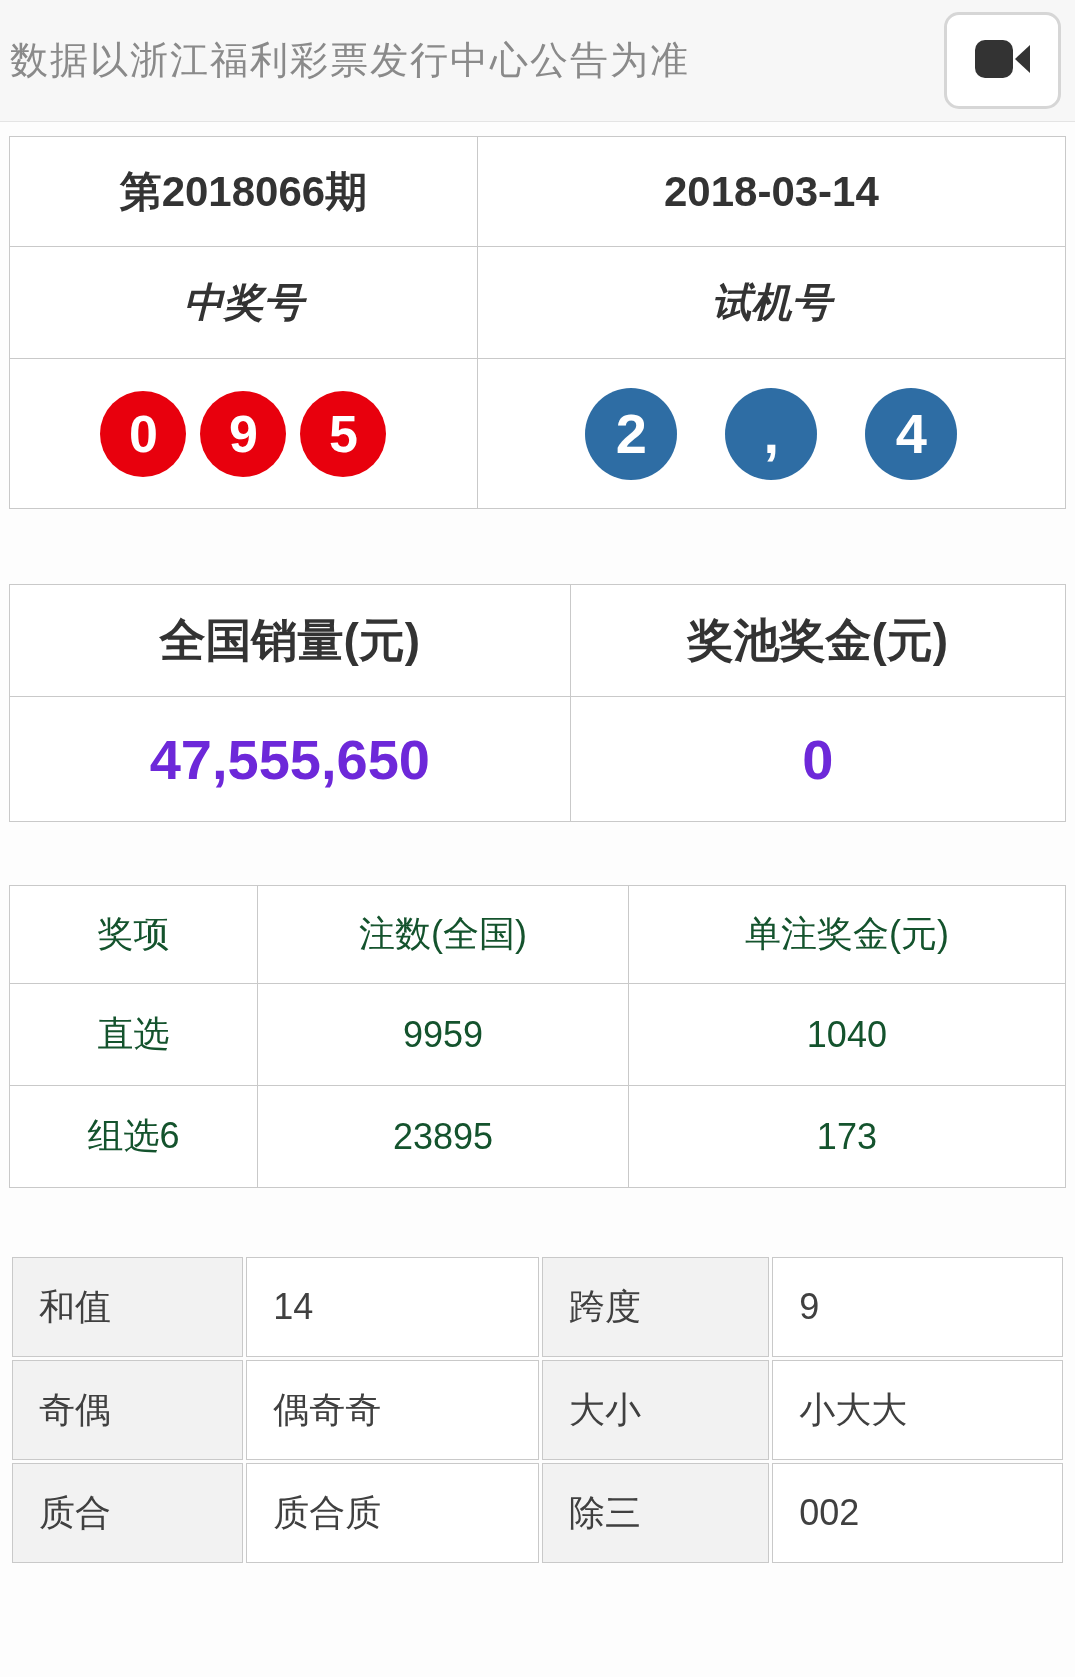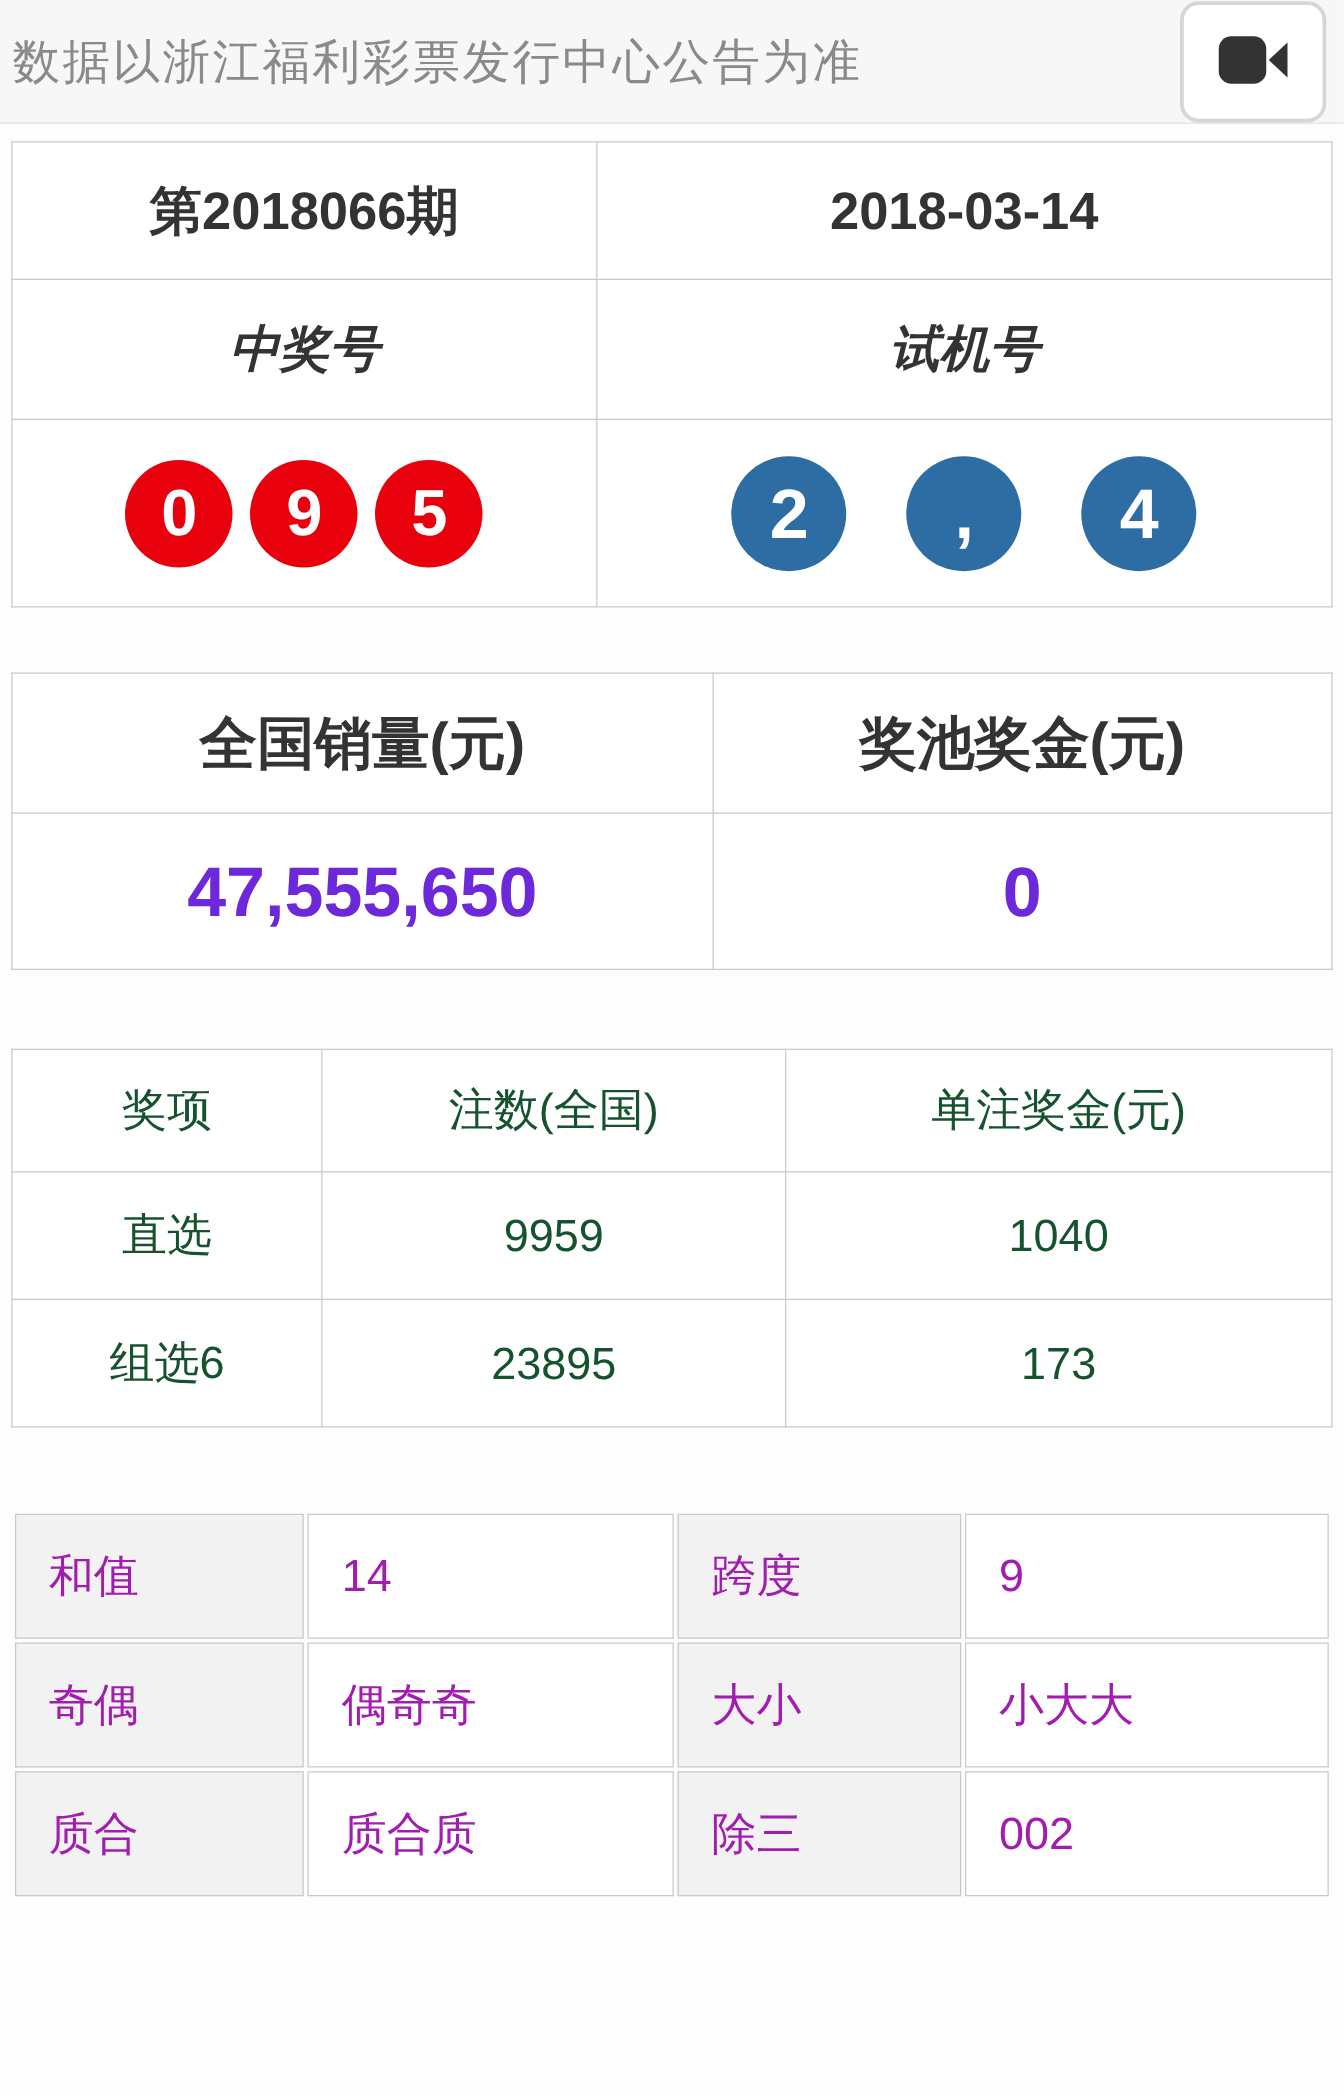--- a/index.html
+++ b/index.html
@@ -5,21 +5,21 @@
   * { box-sizing: border-box; }
   html, body {
     margin: 0; padding: 0;
     width: 1075px; min-height: 1677px;
     background: #fdfdfd;
     font-family: "Liberation Sans", "DejaVu Sans", sans-serif;
     color: #333;
   }
   
   .topbar {
-    width: 100%; height: 99px;
+    width: 100%; height: 122px;
     background: #f7f7f7;
     border-bottom: 1px solid #e4e4e4;
     display: flex; align-items: center; justify-content: space-between;
     padding: 0 14px 0 10px;
   }
   .topbar .disclaimer {
     font-size: 38px; color: #8a8a8a; letter-spacing: 2px; white-space: nowrap;
   }
   .video-btn {
     width: 117px; height: 97px;
@@ -37,21 +37,21 @@
   table.panel td {
     border: 1px solid #c9c9c9;
     text-align: center; vertical-align: middle;
     background: #fff;
   }
   td.shade { background: #f2f2f2; }
   
   .t-draw td.hdr   { height: 110px; font-size: 42px; font-weight: 700; }
   .t-draw td.lbl   { height: 112px; font-size: 40px; font-weight: 700; font-style: italic; }
   .t-draw td.balls { height: 150px; }
-  .t-draw { margin-bottom: 52px; }
+  .t-draw { margin-bottom: 75px; }
   .ballrow { display: flex; align-items: center; justify-content: center; }
   .ballrow.red  { gap: 14px; }
   .ballrow.blue { gap: 48px; }
   .ball {
     border-radius: 50%;
     color: #fff; font-weight: 700;
     display: flex; align-items: center; justify-content: center;
   }
   .ball.red  { width: 86px; height: 86px; background: #e8000d; font-size: 52px; }
   .ball.blue { width: 92px; height: 92px; background: #2e6da4; font-size: 56px; line-height: 86px; }
@@ -63,21 +63,21 @@
   .t-prize { margin-bottom: 66px; }
   .t-prize td { height: 102px; font-size: 36px; color: #14532d; }
   .t-prize tr.head td { height: 98px; }
   
   table.t-stats {
     width: 100%; table-layout: fixed;
     border-collapse: separate; border-spacing: 3px;
   }
   .t-stats td {
     height: 100px; border: 1px solid #c9c9c9;
-    font-size: 36px; color: #a21caf;
+    font-size: 36px; color: #404040;
     text-align: left; padding-left: 26px; vertical-align: middle;
     background: #fff;
   }
   .t-stats td.shade { background: #f2f2f2; }
 </style>
 </head>
 <body>
 
 <div class="topbar">
   <span class="disclaimer">数据以浙江福利彩票发行中心公告为准</span>

